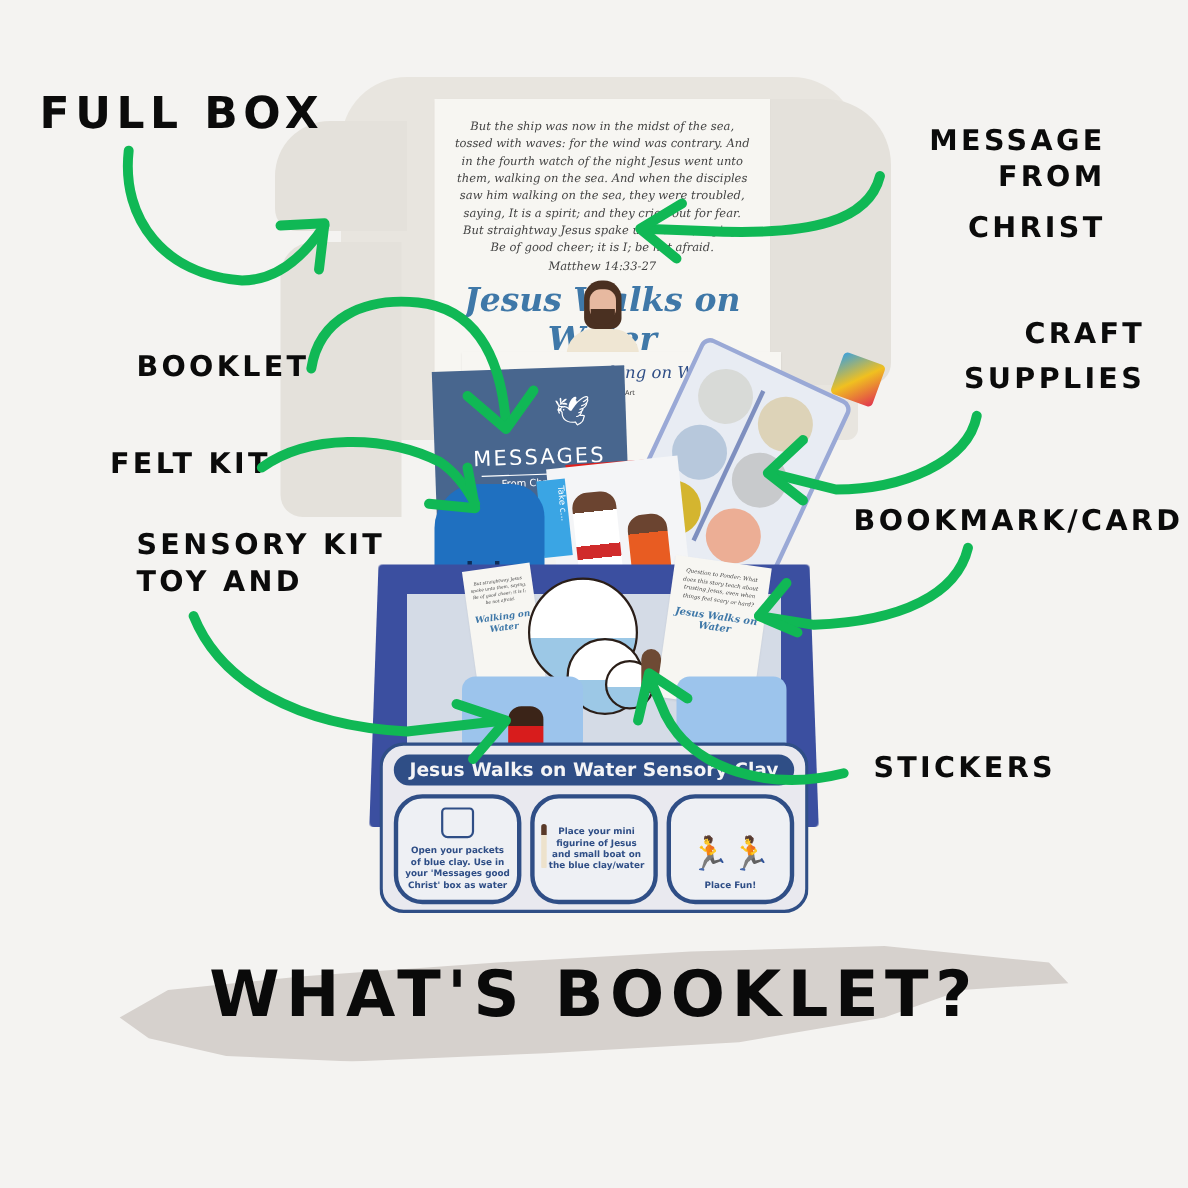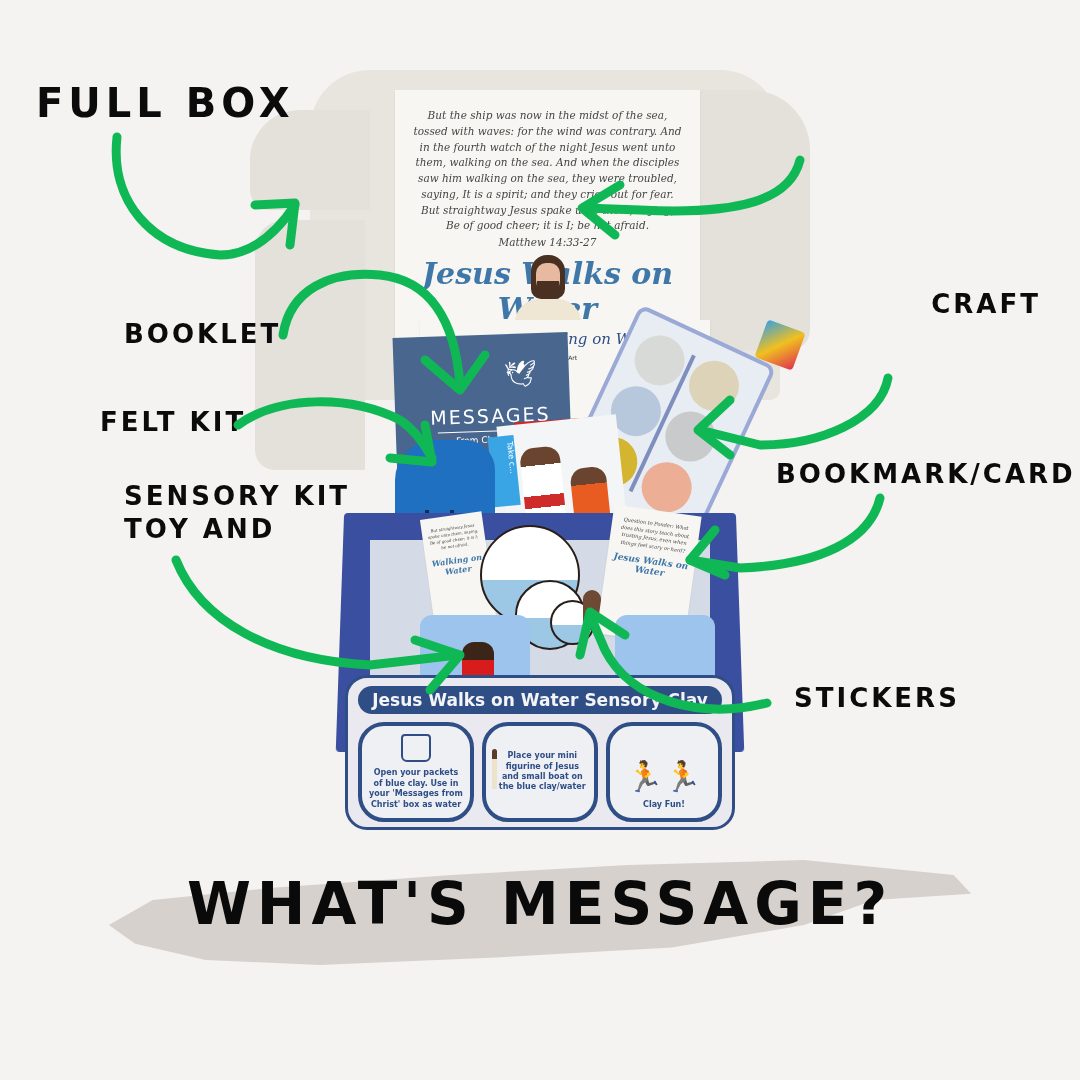--- a/index.html
+++ b/index.html
@@ -123,48 +123,51 @@
   <div class="abs" style="left:170px;top:545px;width:110px;height:70px;background:#9cc4ec;border-radius:12px;"></div>
   <div class="abs" style="left:365px;top:545px;width:100px;height:80px;background:#9cc4ec;border-radius:12px;"></div>
 
   <div class="abs" style="left:212px;top:572px;width:32px;height:44px;background:linear-gradient(#3b2418 0 40%, #d81c1c 40%);border-radius:12px 12px 8px 8px;"></div>
 
   <div class="abs sign" style="left:95px;top:605px;width:390px;height:155px;padding:8px 10px;">
     <div class="sign-title" style="padding:4px 0;">Jesus Walks on Water Sensory Clay</div>
     <div style="display:flex;gap:8px;margin-top:8px;">
       <div class="step" style="flex:1;height:100px;padding:8px 6px;display:flex;flex-direction:column;align-items:center;justify-content:flex-end;">
         <div style="width:30px;height:36px;border:2px solid #2f4e86;border-radius:4px 4px 6px 6px;margin-bottom:6px;"></div>
-        <div class="step-text">Open your packets of blue clay. Use in your 'Messages from Christ' box as water</div>
+        <div class="step-text">Open your packets of blue clay. Use in your 'Messages good Christ' box as water</div>
       </div>
       <div class="step" style="flex:1;height:100px;padding:8px 6px;display:flex;flex-direction:row;align-items:center;justify-content:flex-end;">
         <div style="width:16px;height:40px;background:linear-gradient(#5a3a28 0 25%, #ede2cc 25%);border-radius:6px 6px 2px 2px;margin-bottom:6px;"></div>
         <div class="step-text">Place your mini figurine of Jesus and small boat on the blue clay/water</div>
       </div>
       <div class="step" style="flex:1;height:100px;padding:8px 6px;display:flex;flex-direction:column;align-items:center;justify-content:flex-end;">
         <div style="font-size:30px;color:#2f4e86;margin-bottom:8px;line-height:1;">🏃🏃</div>
-        <div class="step-text">Clay Fun!</div>
+        <div class="step-text">Place Fun!</div>
       </div>
     </div>
   </div>
 </div>
 
 <div class="label big" style="left:36px;top:78px;">FULL BOX</div>
 
 <div class="label med right" style="left:760px;top:112px;width:245px;">
+  <div>MESSAGE FROM</div>
+  <div style="margin-top:14px;">CHRIST</div>
 </div>
 
 <div class="label med" style="left:124px;top:318px;">BOOKLET</div>
 <div class="label med" style="left:100px;top:406px;">FELT KIT</div>
 <div class="label med" style="left:124px;top:470px;">
   <div style="margin-top:10px;">SENSORY KIT</div>
   <div>TOY AND</div>
 </div>
 
 <div class="label med right" style="left:856px;top:288px;width:185px;">
   <div>CRAFT</div>
+  <div style="margin-top:8px;">SUPPLIES</div>
 </div>
 
 <div class="label med" style="left:776px;top:458px;">BOOKMARK/CARD</div>
 <div class="label med" style="left:794px;top:682px;">STICKERS</div>
 
 <svg class="arrows" width="1080" height="1080">
   <g fill="none" stroke="#10b855" stroke-width="9" stroke-linecap="round" stroke-linejoin="round">
 
     <path d="M117 137 C 110 200, 150 250, 220 255 C 250 255, 275 235, 295 205"></path>
     <path d="M255 205 L 295 203 L 290 245"></path>
@@ -186,13 +189,13 @@
 
     <path d="M880 498 C 870 540, 820 565, 740 568 L 690 560"></path>
     <path d="M715 530 L 690 560 L 725 575"></path>
 
     <path d="M767 703 C 700 720, 630 700, 605 650 L 590 615"></path>
     <path d="M580 655 L 590 612 L 625 635"></path>
   </g>
 </svg>
 
 <div class="abs brush" style="left:100px;top:850px;width:880px;height:125px;"></div>
-<div class="abs title-main" style="left:100px;top:870px;width:880px;">WHAT'S MESSAGE?</div>
+<div class="abs title-main" style="left:100px;top:870px;width:880px;">WHAT'S BOOKLET?</div>
 
 </body></html>

